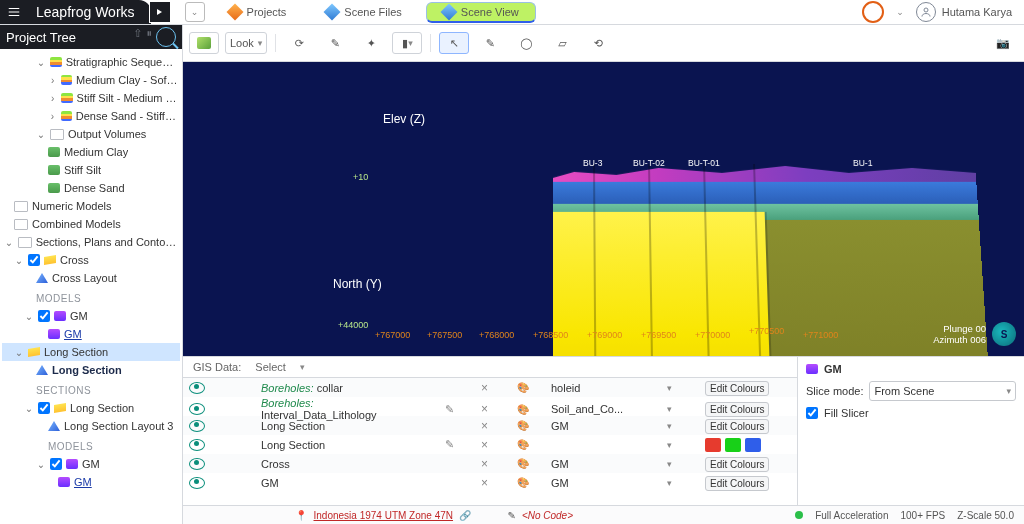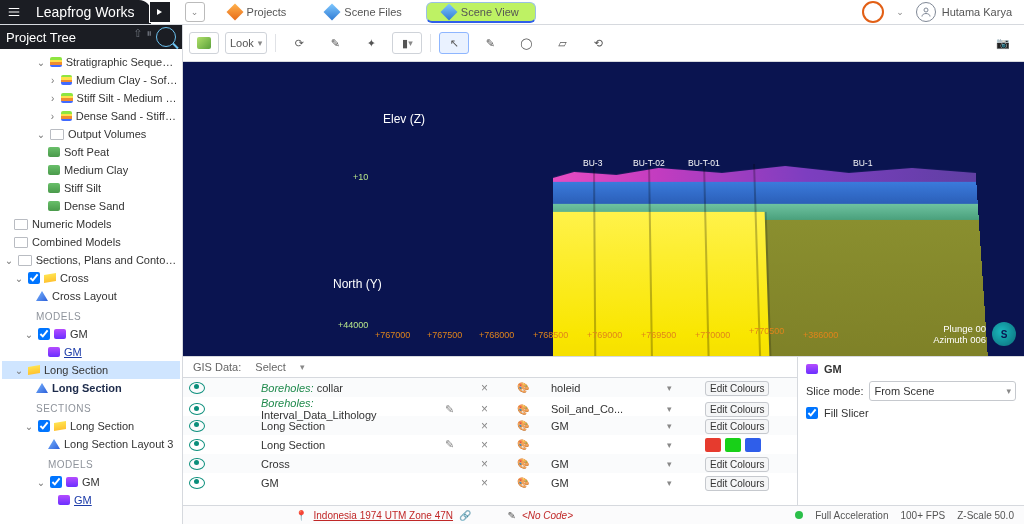--- a/index.html
+++ b/index.html
@@ -196,24 +196,20 @@
           <span class="chip strata"></span>
           <span class="lbl">Dense Sand - Stiff Sil...</span>
         </div>
       <div class="tn ind3">
           <span class="tw">⌄</span>
           <span class="folder"></span>
           <span class="lbl">Output Volumes</span>
         </div>
       <div class="tn ind4">
           <span class="chip vol-green"></span>
-          <span class="lbl">Soft Peat</span>
-        </div>
-      <div class="tn ind4">
-          <span class="chip vol-green"></span>
           <span class="lbl">Medium Clay</span>
         </div>
       <div class="tn ind4">
           <span class="chip vol-green"></span>
           <span class="lbl">Stiff Silt</span>
         </div>
       <div class="tn ind4">
           <span class="chip vol-green"></span>
           <span class="lbl">Dense Sand</span>
         </div>
@@ -339,21 +335,21 @@
       </div>
 
       <span class="tick" style="left:192px;top:268px">+767000</span>
       <span class="tick" style="left:244px;top:268px">+767500</span>
       <span class="tick" style="left:296px;top:268px">+768000</span>
       <span class="tick" style="left:350px;top:268px">+768500</span>
       <span class="tick" style="left:404px;top:268px">+769000</span>
       <span class="tick" style="left:458px;top:268px">+769500</span>
       <span class="tick" style="left:512px;top:268px">+770000</span>
       <span class="tick" style="left:566px;top:264px">+770500</span>
-      <span class="tick" style="left:620px;top:268px">+386000</span>
+      <span class="tick" style="left:620px;top:268px">+771000</span>
 
       <div class="compass">
         <div style="text-align:right">
           <div>Plunge 00</div>
           <div>Azimuth 006</div>
         </div>
         <div class="c">S</div>
       </div>
     </div>
 

